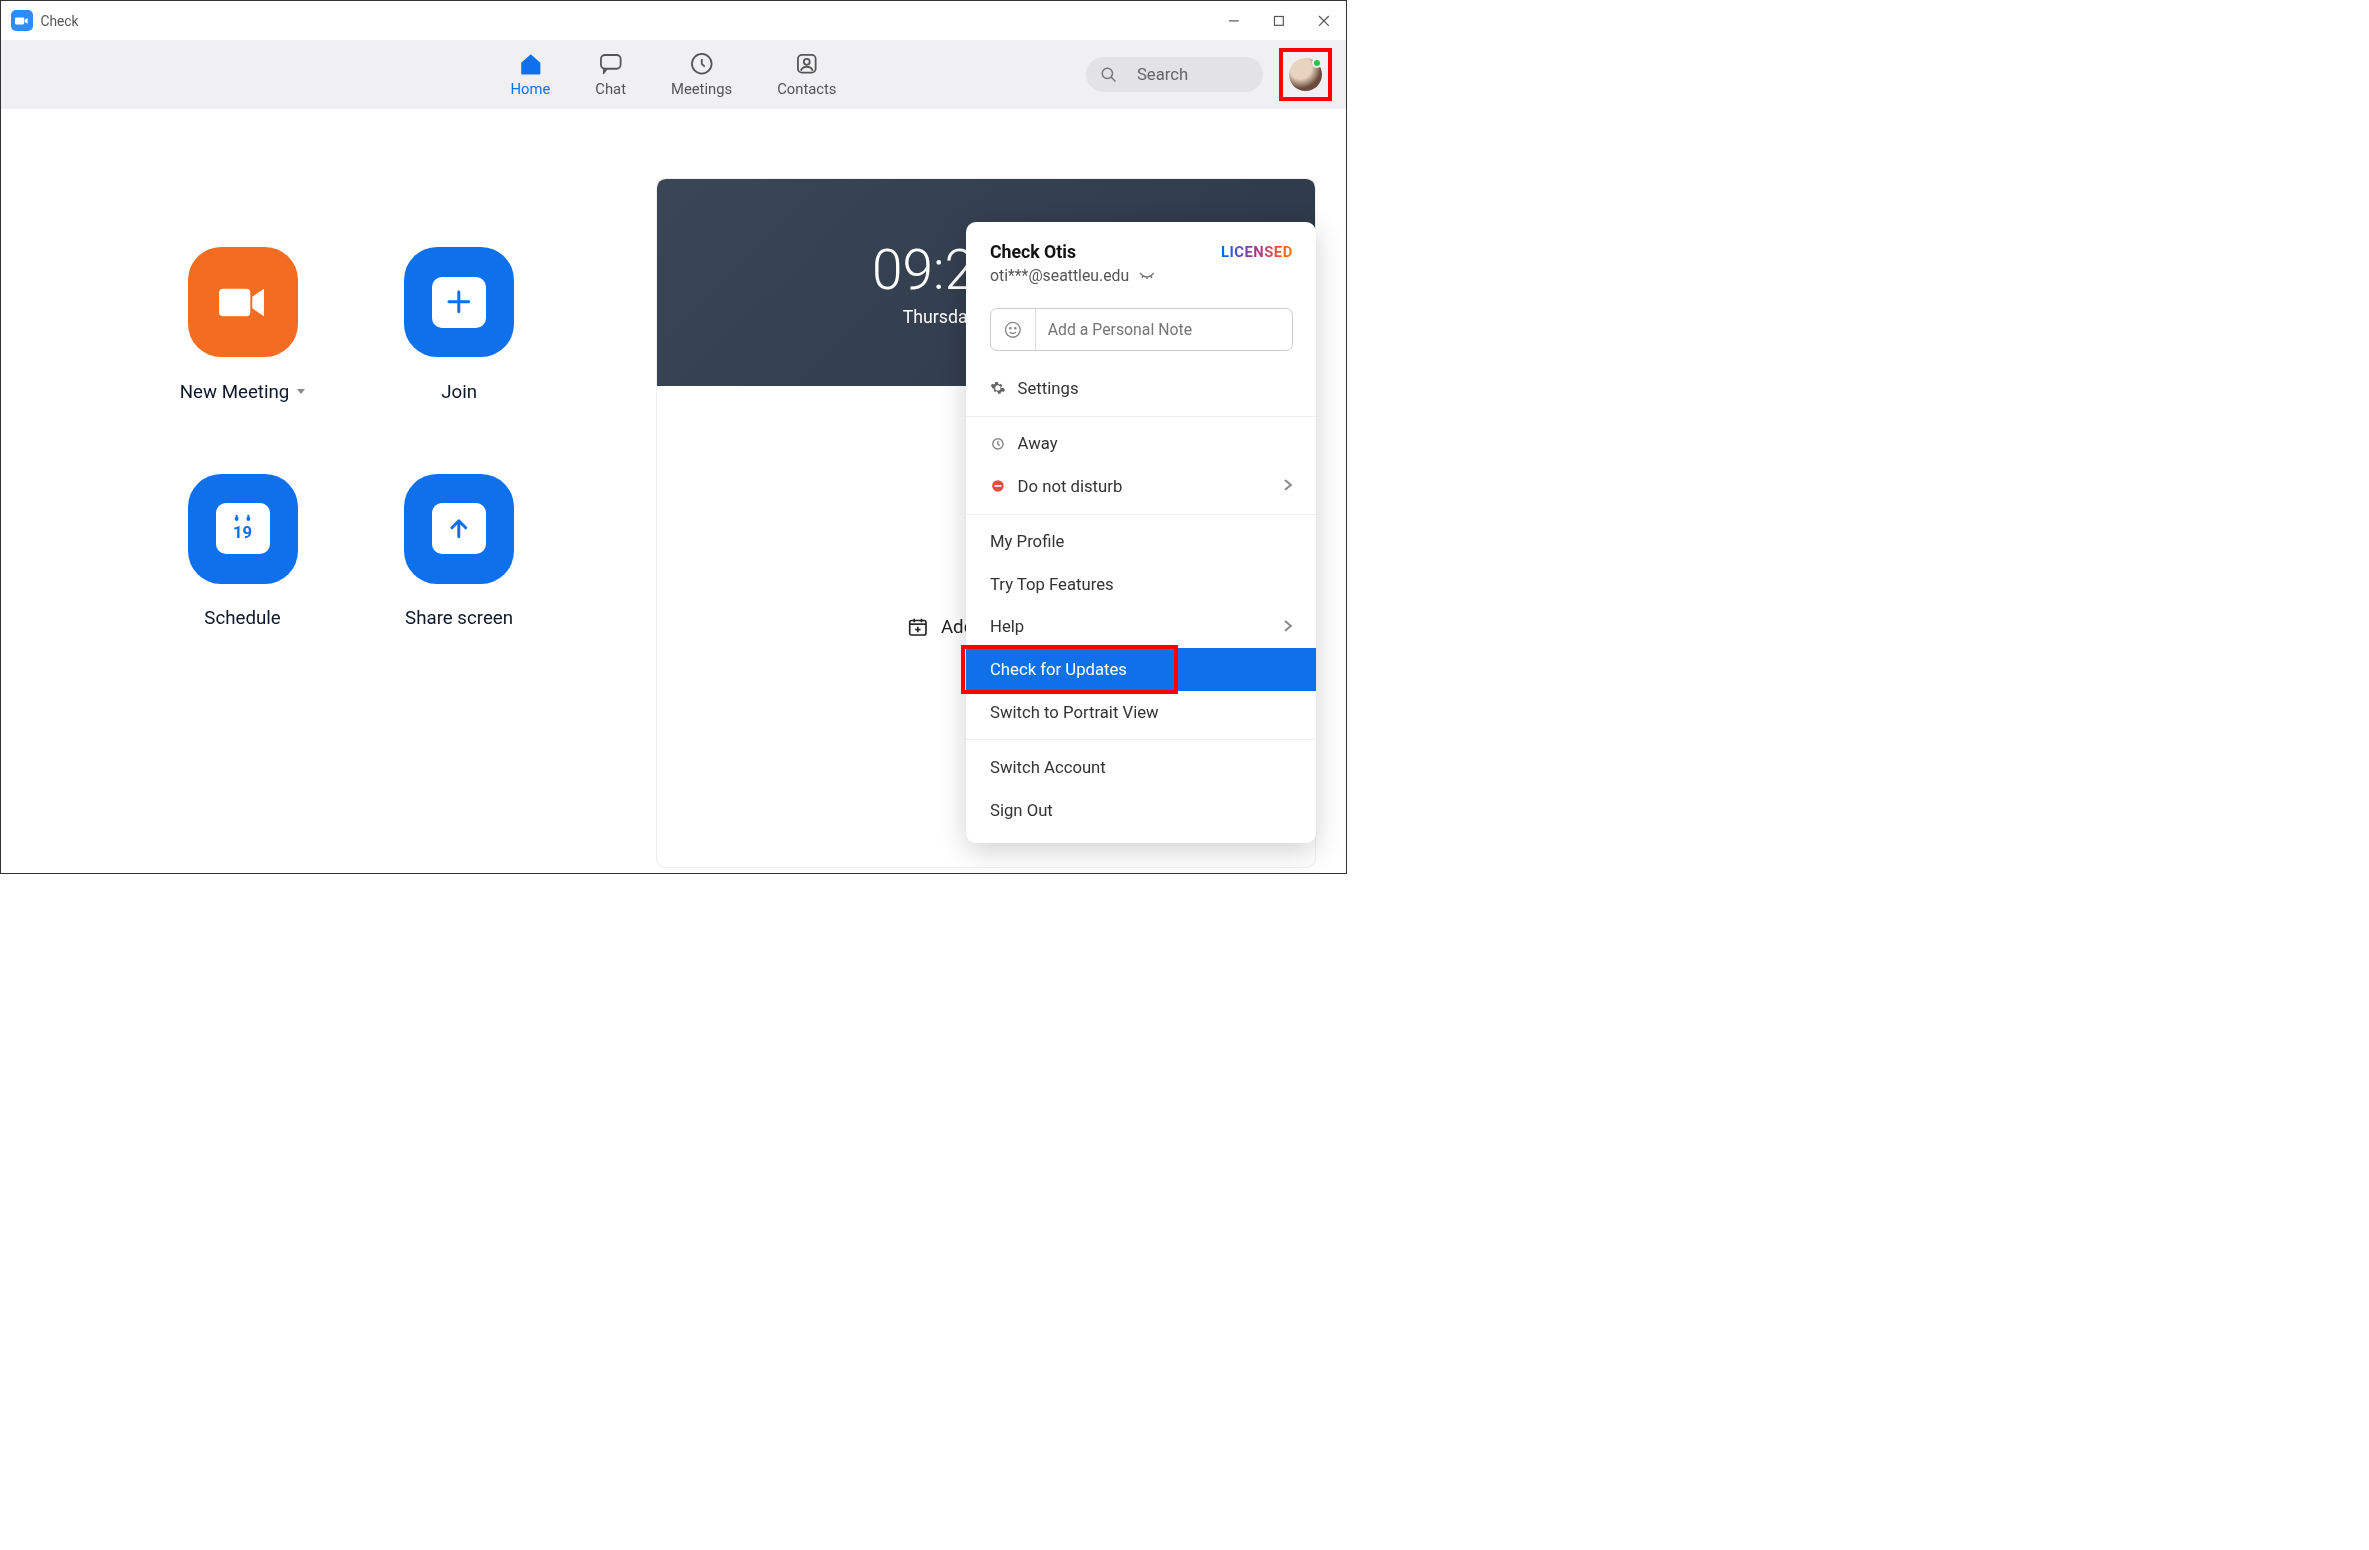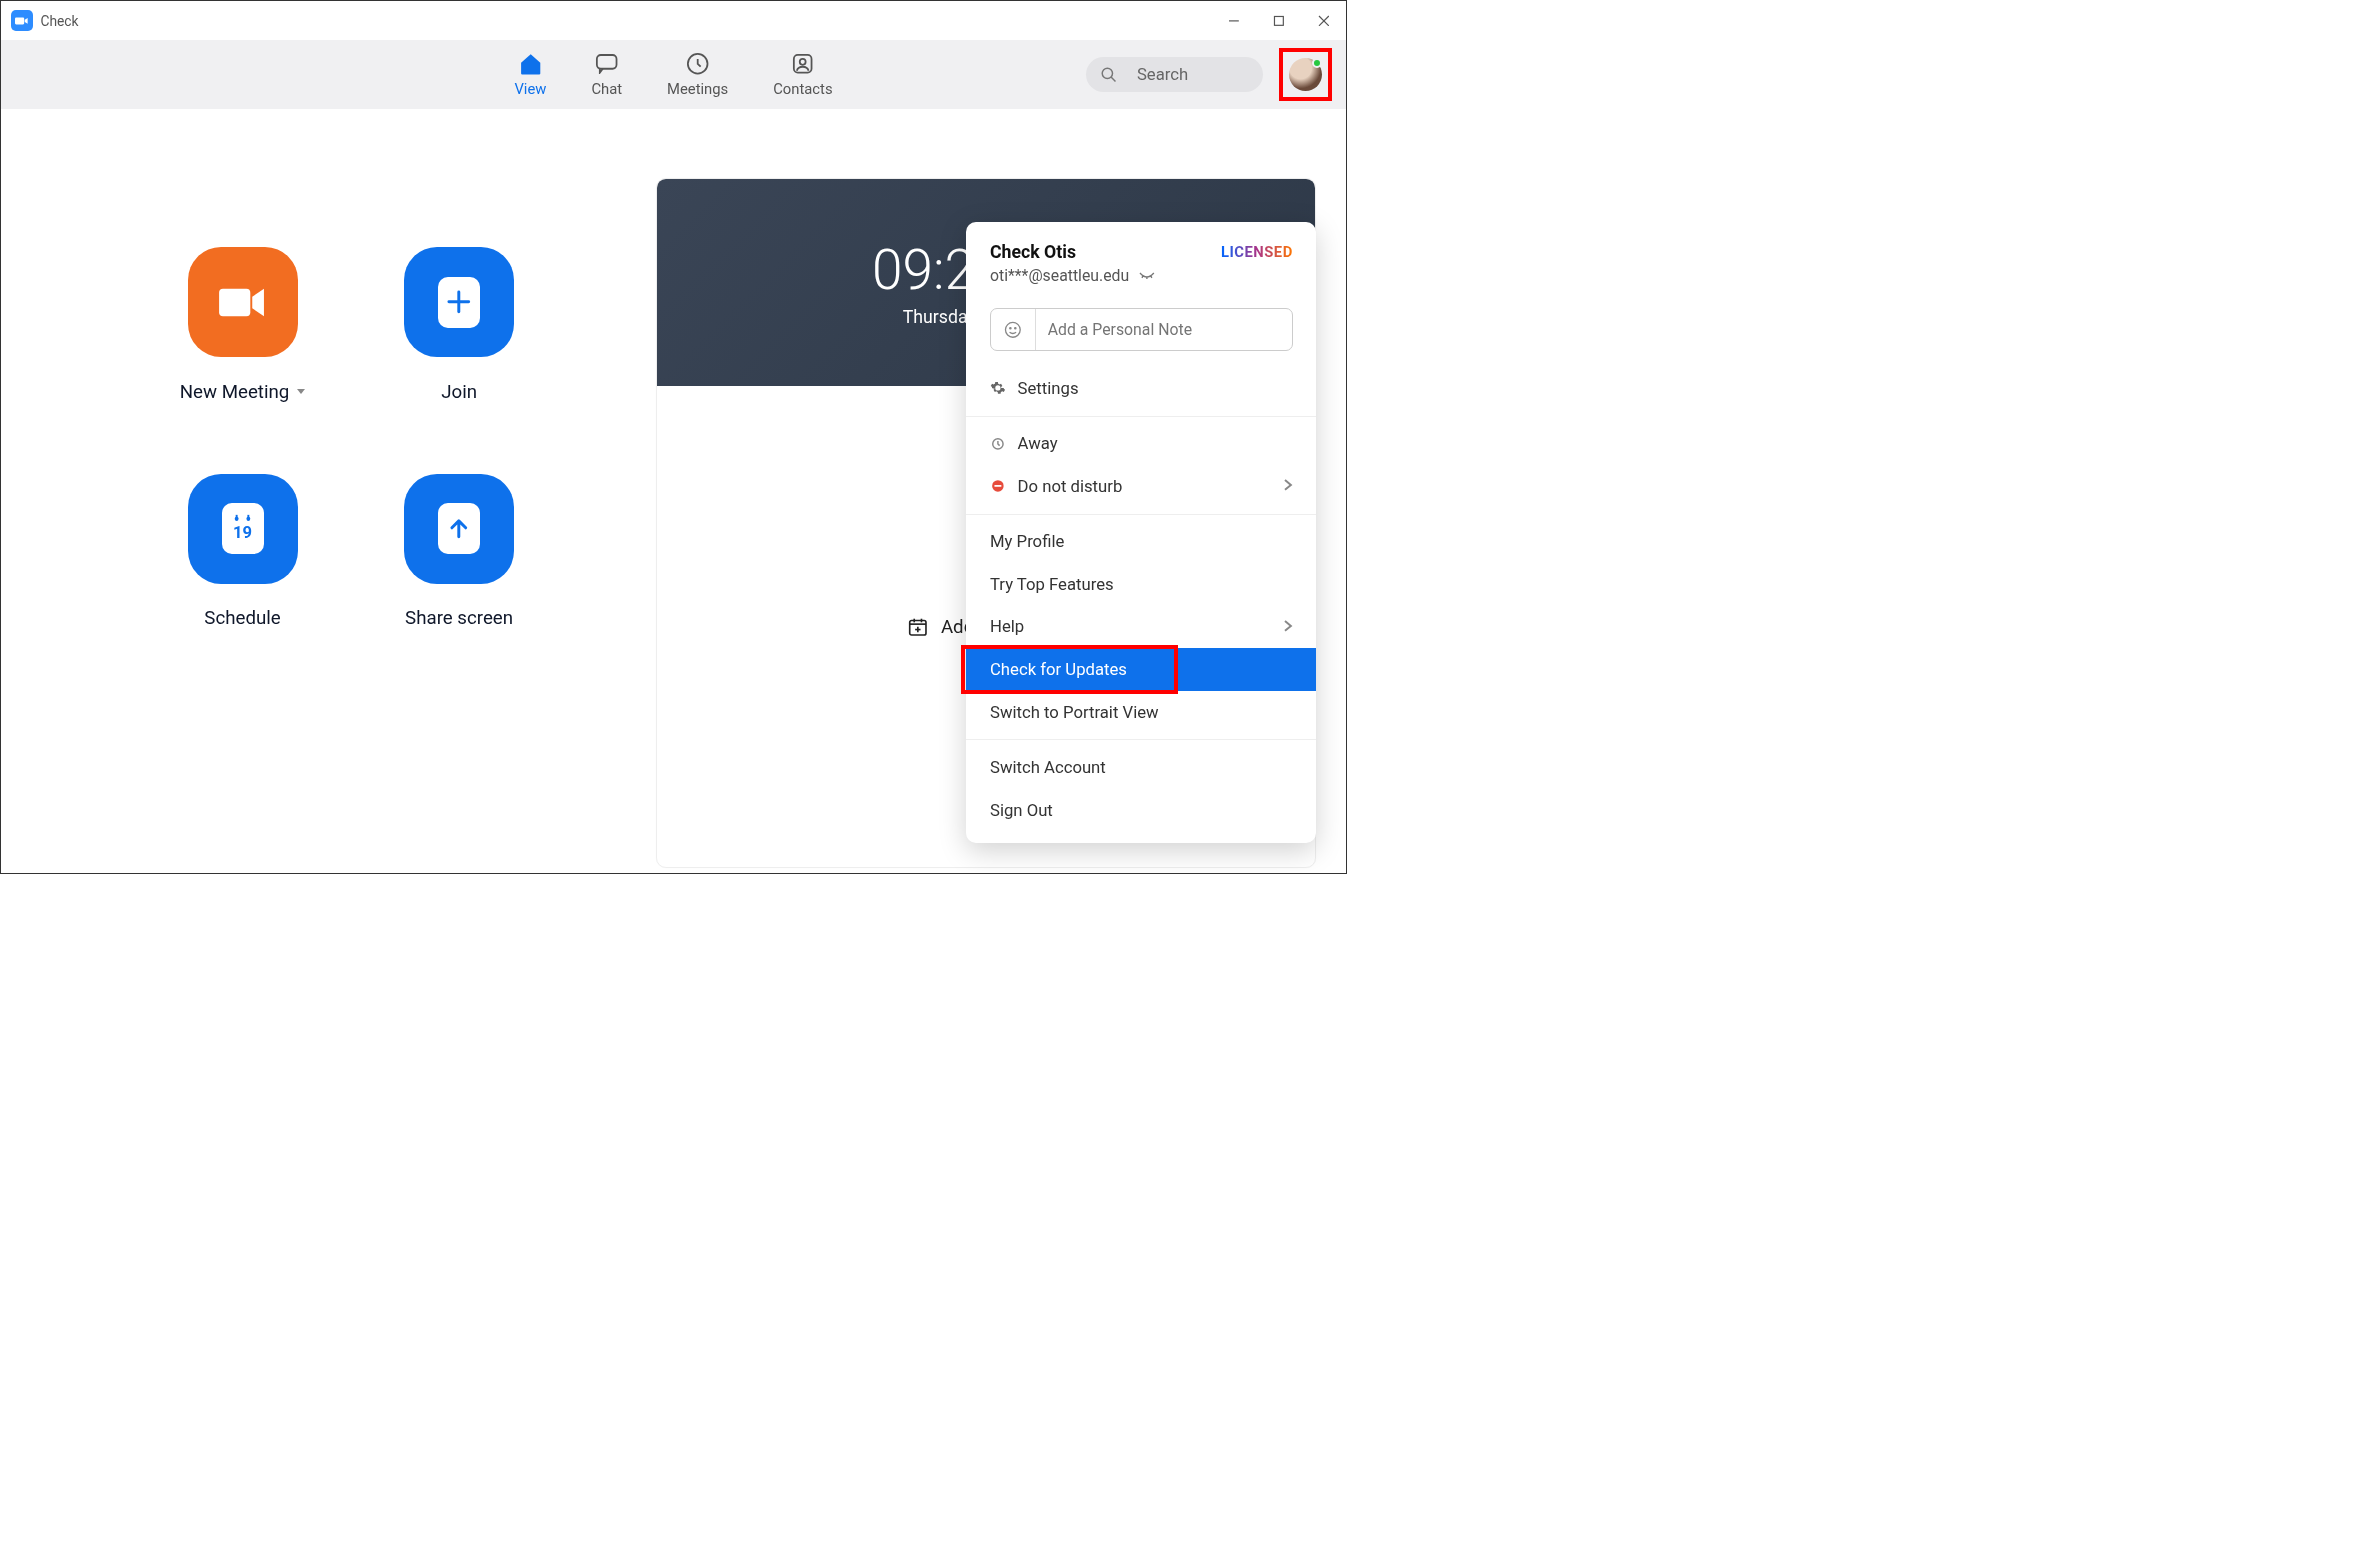--- a/index.html
+++ b/index.html
@@ -30,21 +30,21 @@
   .avatar-dot { position: absolute; top: 0px; right: 0px; width: 9.9px; height: 9.9px; background: #27c840; border: 2px solid #f0f0f2; border-radius: 50%; }
 
   
   .content { position: relative; height: calc(100% - 108px); padding: 0; }
   .tiles { position: absolute; left: 148px; top: 138px; display: grid; grid-template-columns: 187px 187px; grid-template-rows: 207px 207px; column-gap: 29.6px; row-gap: 19.7px; }
   .tile { display: flex; flex-direction: column; align-items: center; }
   .tile-btn { width: 110px; height: 110px; border-radius: 33px; display: flex; align-items: center; justify-content: center; }
   .tile-btn.orange { background: #F26D21; }
   .tile-btn.blue { background: #0E71EB; }
   .tile-label { margin-top: 23.6px; font-size: 18.7px; color: #0f172a; display: flex; align-items: center; gap: 7.9px; }
-  .tile-icon-inner { width: 42px; height: 51px; background: #fff; border-radius: 9.9px; display:flex; align-items:center; justify-content:center; }
+  .tile-icon-inner { width: 54px; height: 51px; background: #fff; border-radius: 9.9px; display:flex; align-items:center; justify-content:center; }
   .chevron-down { width: 0; height: 0; border-left: 4.9px solid transparent; border-right: 4.9px solid transparent; border-top: 5.9px solid #888; }
 
   
   .right-panel { position: absolute; right: 29.6px; top: 69px; width: 660px; height: 690px; border: 1px solid #eee; border-radius: 9.9px; box-shadow: 0 0 1px rgba(0,0,0,0.05); display: flex; flex-direction: column; overflow: hidden; }
   .clock-area { height: 207px; background: linear-gradient(135deg, #3a4556, #2d3847); color: #fff; display:flex; flex-direction: column; align-items: center; justify-content: center; }
   .clock-time { font-size: 55px; font-weight: 300; }
   .clock-date { font-size: 17.7px; margin-top: 5.9px; }
   .add-calendar { flex: 1; display: flex; align-items: center; justify-content: center; font-size: 18.7px; color: #222; gap: 11.8px; }
 
   
@@ -100,21 +100,21 @@
   </div>
 
   <div class="nav-bar">
     <div class="nav-center">
       <div class="nav-item active">
         <div class="nav-icon">
           <svg width="25.6" height="23.6" viewBox="0 0 24 22">
               <path d="M3 10 L12 2 L21 10 V20 a1 1 0 0 1 -1 1 H4 a1 1 0 0 1 -1 -1 Z" fill="#0E71EB"></path>
             </svg>
         </div>
-        <span class="nav-label">View</span>
+        <span class="nav-label">Home</span>
       </div>
       <div class="nav-item">
         <div class="nav-icon">
           <svg width="23.6" height="21.7" viewBox="0 0 24 22" fill="none" stroke="#555" stroke-width="1.8">
               <rect x="2" y="2" width="20" height="14" rx="4"></rect>
               <path d="M8 16 l-3 4 v-4"></path>
             </svg>
         </div>
         <span class="nav-label">Chat</span>
       </div>

